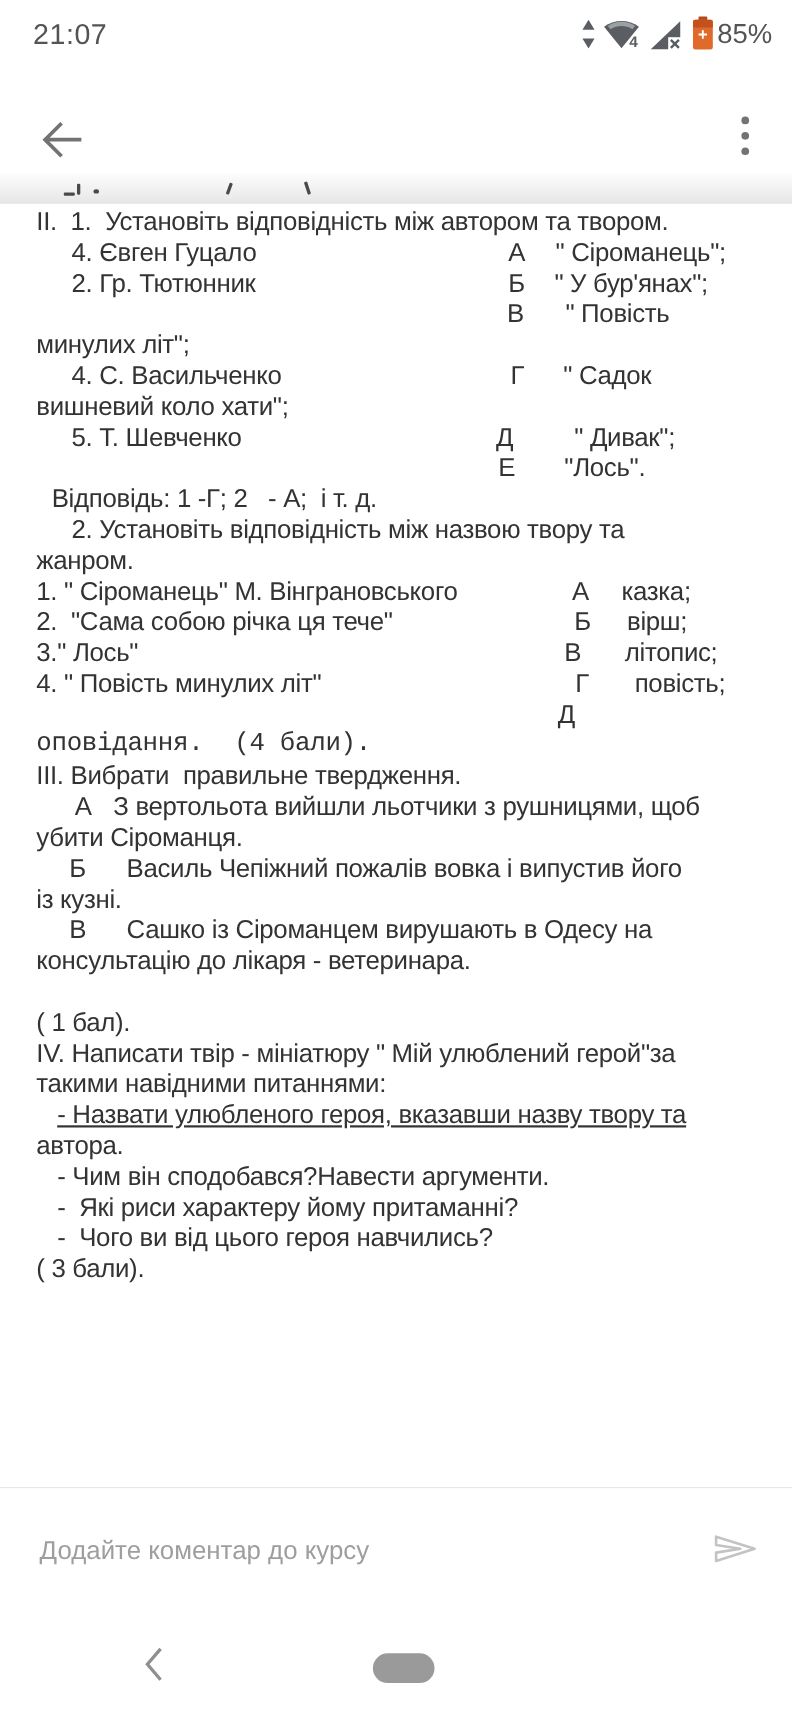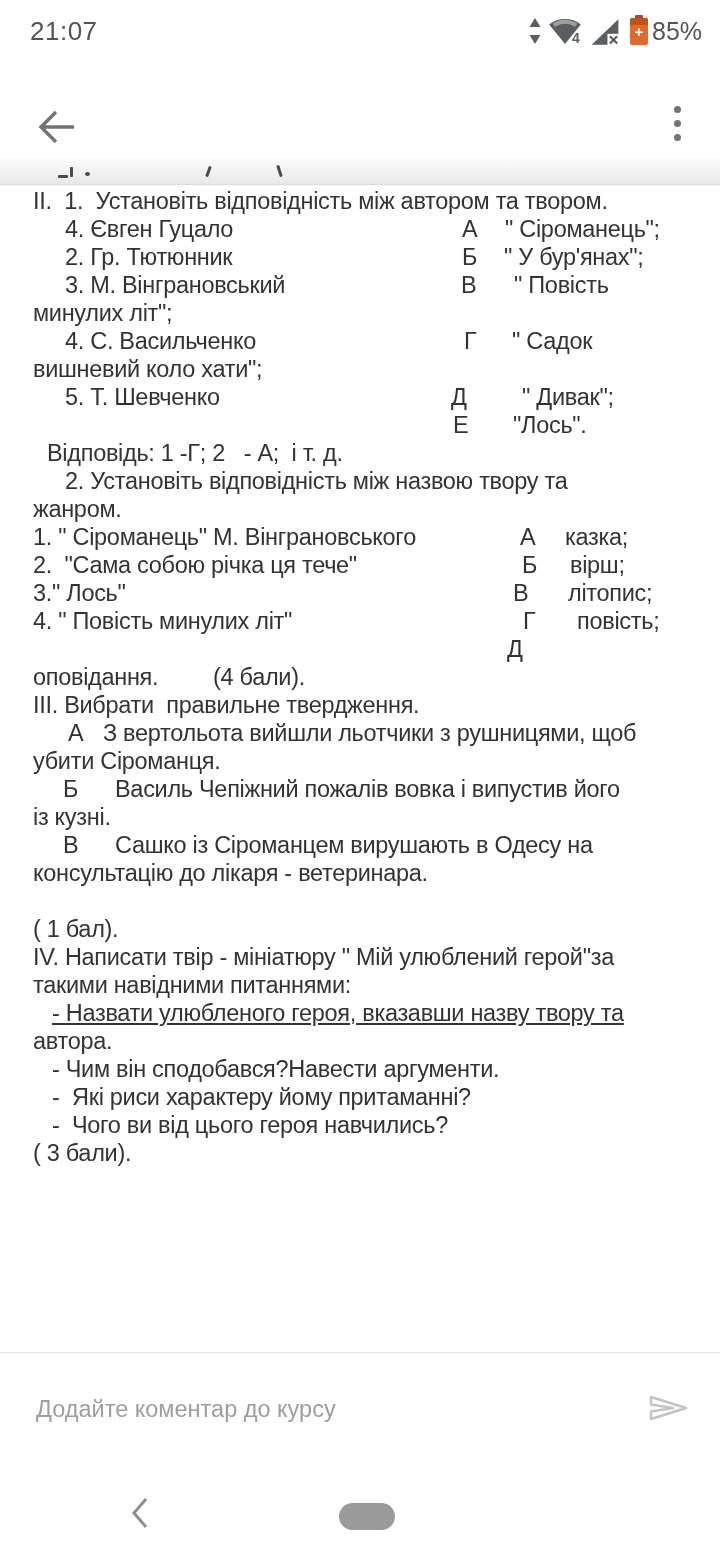--- a/index.html
+++ b/index.html
@@ -116,21 +116,20 @@
         <span class="seg" style="left: 65px;">4. Євген Гуцало</span>
         <span class="seg" style="left: 462px;">А</span>
         <span class="seg" style="left: 505px;">" Сіроманець";</span>
       </div>
       <div class="doc-line" style="top: 243px;">
         <span class="seg" style="left: 65px;">2. Гр. Тютюнник</span>
         <span class="seg" style="left: 462px;">Б</span>
         <span class="seg" style="left: 504px;">" У бур'янах";</span>
       </div>
       <div class="doc-line" style="top: 271px;">
-        <span class="seg" style="left: 65px;">3. М. Вінграновський</span>
         <span class="seg" style="left: 461px;">В</span>
         <span class="seg" style="left: 514px;">" Повість</span>
       </div>
       <div class="doc-line" style="top: 299px;">
         <span class="seg" style="left: 33px;">минулих літ";</span>
       </div>
       <div class="doc-line" style="top: 327px;">
         <span class="seg" style="left: 65px;">4. С. Васильченко</span>
         <span class="seg" style="left: 464px;">Г</span>
         <span class="seg" style="left: 512px;">" Садок</span>
@@ -172,21 +171,21 @@
         <span class="seg" style="left: 568px;">літопис;</span>
       </div>
       <div class="doc-line" style="top: 607px;">
         <span class="seg" style="left: 33px;">4. " Повість минулих літ"</span>
         <span class="seg" style="left: 523px;">Г</span>
         <span class="seg" style="left: 577px;">повість;</span>
       </div>
       <div class="doc-line" style="top: 635px;">
         <span class="seg" style="left: 507px;">Д</span>
       </div>
-      <div class="doc-line" style="top: 663px;">
+      <div class="doc-line" style="top: 663px; font-family: Liberation Mono, monospace;">
         <span class="seg" style="left: 33px;">оповідання.</span>
         <span class="seg" style="left: 213px;">(4 бали).</span>
       </div>
       <div class="doc-line" style="top: 691px;">
         <span class="seg" style="left: 33px;">ІІІ. Вибрати  правильне твердження.</span>
       </div>
       <div class="doc-line" style="top: 719px;">
         <span class="seg" style="left: 68px;">А</span>
         <span class="seg" style="left: 103px;">З вертольота вийшли льотчики з рушницями, щоб</span>
       </div>

